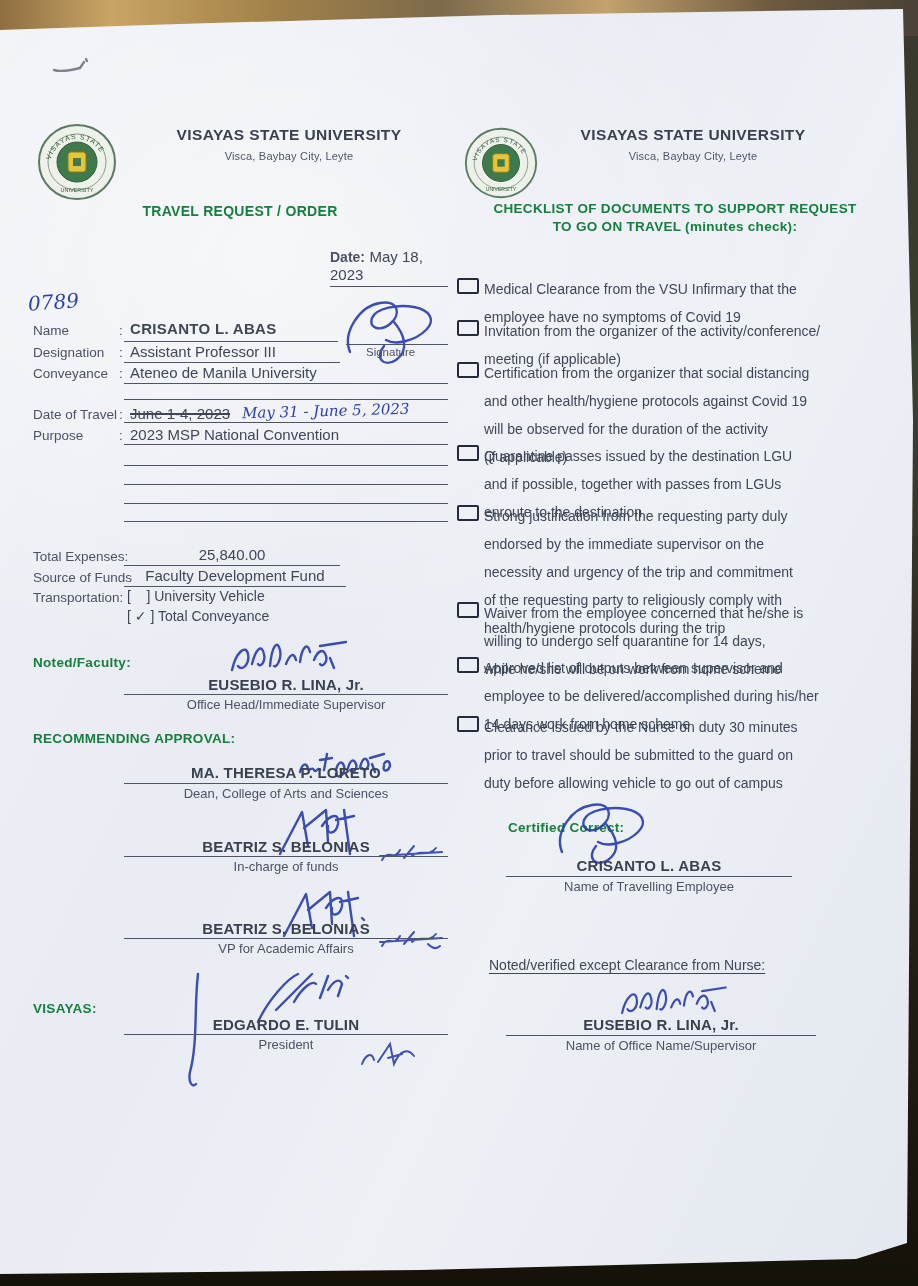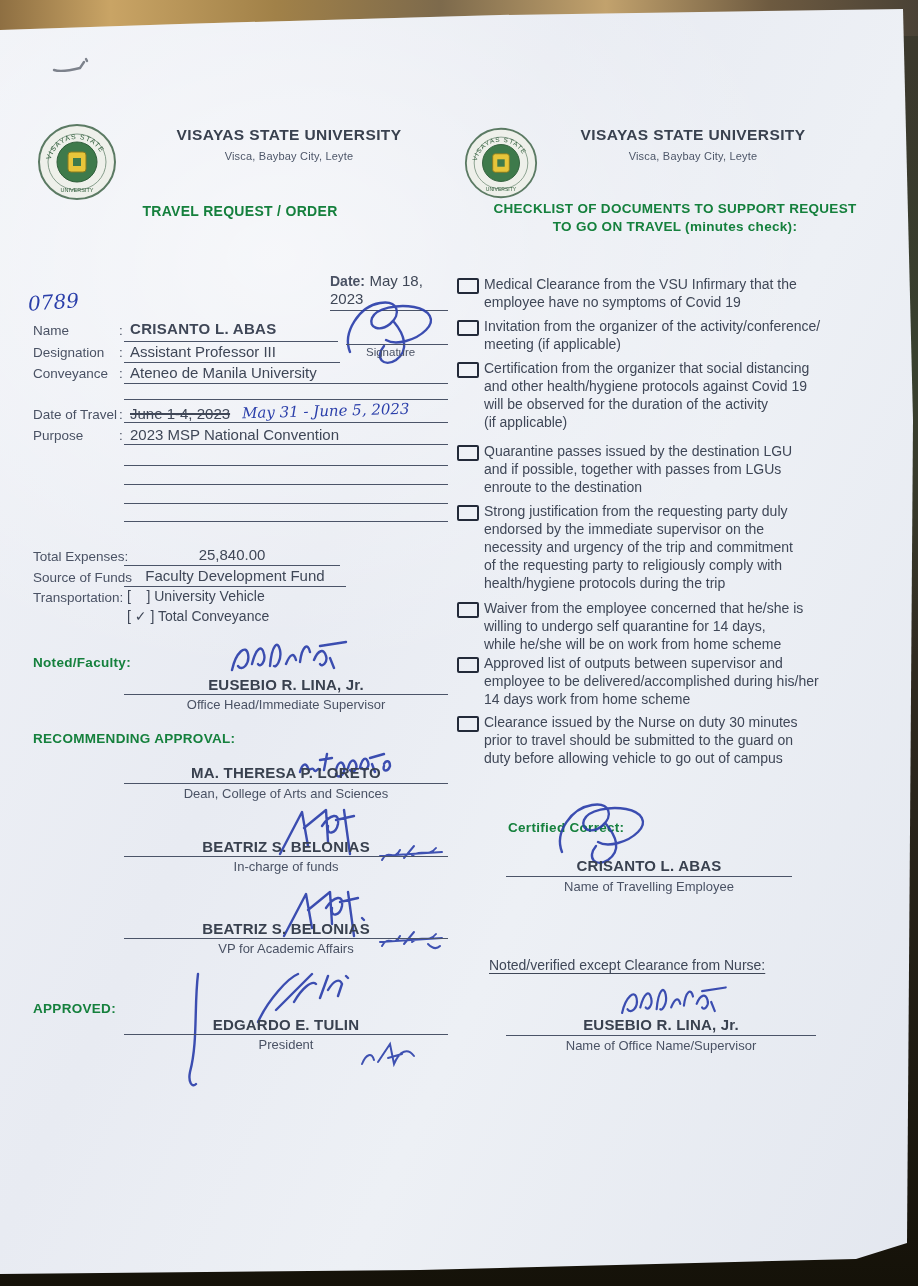--- a/index.html
+++ b/index.html
@@ -26,21 +26,21 @@
   .label { font-size:13.5px; color:#4a5264; }
   .value { font-size:15px; color:#3f4757; }
   .colon { font-size:13.5px; color:#4a5264; }
   .univ-title { font-size:15.5px; font-weight:bold; letter-spacing:.4px; color:#39414f; }
   .univ-addr { font-size:11px; color:#4d5668; letter-spacing:.2px; }
   .section-title { font-size:13.5px; font-weight:bold; color:#15803d; letter-spacing:.3px; }
   .sig-name { font-size:15px; font-weight:bold; color:#39414f; letter-spacing:.2px; }
   .sig-title { font-size:13px; color:#49526 4; }
   .sig-title, .small-caption { font-size:13px; color:#4a5264; }
   .handwriting { font-family:"DejaVu Serif", serif; font-style:italic; color:#2b3faa; }
-  .check-item-text { font-size:14px; line-height:18px; white-space:pre-line; color:#3f4757; }
+  .check-item-text { font-size:14px; line-height:28px; white-space:pre-line; color:#3f4757; }
   .checkbox {
     width:22px; height:16px; border:2.6px solid #232a39; border-radius:2px; background:transparent;
   }
   .struck { text-decoration:line-through; text-decoration-thickness:1.8px; }
   .pre { white-space:pre; }
   svg.sig { overflow:visible; }
   svg.sig path { fill:none; stroke:#2b3faa; stroke-width:2.4; stroke-linecap:round; stroke-linejoin:round; opacity:.92; }
   svg.scribble path { fill:none; stroke:#2b3faa; stroke-width:2; stroke-linecap:round; opacity:.9; }
   .penmark path { fill:none; stroke:#7d828c; stroke-width:2.4; stroke-linecap:round; }
 </style>
@@ -61,21 +61,21 @@
     <rect x="31" y="30" width="18" height="20" rx="3" fill="#e7c53a" stroke="#8a7a1e" stroke-width="1"></rect>
     <rect x="36" y="36" width="8" height="8" fill="#3e7a4b"></rect>
     <path id="sealArcL" d="M 13 44 A 27 27 0 0 1 67 44" fill="none"></path>
     <text font-size="7" fill="#2f5d3a" letter-spacing="1"><textPath href="#sealArcL" startOffset="6">VISAYAS STATE</textPath></text>
     <text x="40" y="70" text-anchor="middle" font-size="5.5" fill="#2f5d3a">UNIVERSITY</text>
   </svg>
   <div class="abs univ-title center" style="left:130px; top:126px; width:318px;">VISAYAS STATE UNIVERSITY</div>
   <div class="abs univ-addr center" style="left:130px; top:150px; width:318px;">Visca, Baybay City, Leyte</div>
   <div class="abs section-title center" style="left:110px; top:203px; width:260px; font-size:14px;">TRAVEL REQUEST / ORDER</div>
 
-  <div class="abs" style="left:330px; top:272px; width:118px; border-bottom:1.6px solid #4b5468; padding-bottom:2px;">
+  <div class="abs" style="left:330px; top:248px; width:118px; border-bottom:1.6px solid #4b5468; padding-bottom:2px;">
     <span class="label bold" style="font-size:14px;">Date:</span>
     <span class="value">May 18, 2023</span>
   </div>
 
   <div class="abs handwriting" style="left:28px; top:290px; font-size:20px; transform:rotate(-4deg);">0789</div>
 
   <div class="abs label" style="left:33px; top:323px;">Name</div>
   <div class="abs colon" style="left:119px; top:323px;">:</div>
   <div class="abs value bold" style="left:130px; top:320px; letter-spacing:.3px;">CRISANTO L. ABAS</div>
   <div class="abs underline-div" style="left:124px; top:341px; width:214px;"></div>
@@ -152,21 +152,21 @@
   <svg class="abs sig" style="left:276px; top:888px;" width="104" height="52" viewBox="0 0 104 52">
     <path d="M8,48 L30,6 L36,40 M32,22 L54,4 L56,36 M50,20 C58,8 68,6 66,18 C64,28 54,30 56,20 M64,14 L82,10 M72,4 L78,48 M86,30 L88,32"></path>
   </svg>
   <div class="abs sig-name center" style="left:124px; top:920px; width:324px;">BEATRIZ S. BELONIAS</div>
   <svg class="abs scribble" style="left:378px; top:926px;" width="66" height="28" viewBox="0 0 66 28">
     <path d="M4,20 C10,8 16,22 22,10 M26,18 L36,6 M34,16 C42,8 50,18 58,8 M2,16 L64,12 M50,18 C54,22 58,24 62,20"></path>
   </svg>
   <div class="abs underline-div" style="left:124px; top:938px; width:324px;"></div>
   <div class="abs sig-title center" style="left:124px; top:941px; width:324px;">VP for Academic Affairs</div>
 
-  <div class="abs section-title" style="left:33px; top:1001px;">APPROVED:</div>
+  <div class="abs section-title" style="left:33px; top:1001px;">VISAYAS:</div>
   <svg class="abs sig" style="left:186px; top:972px;" width="22" height="122" viewBox="0 0 22 122">
     <path d="M12,2 C8,34 12,70 4,100 C2,110 6,116 10,112"></path>
   </svg>
   <svg class="abs sig" style="left:248px; top:968px;" width="112" height="58" viewBox="0 0 112 58">
     <path d="M10,54 C20,32 40,10 50,6 M28,42 L64,6 M46,34 C54,20 64,12 68,16 M72,30 L80,8 M80,22 C86,12 92,10 94,16 L90,28 M98,8 L100,10"></path>
   </svg>
   <div class="abs sig-name center" style="left:124px; top:1016px; width:324px;">EDGARDO E. TULIN</div>
   <div class="abs underline-div" style="left:124px; top:1034px; width:324px;"></div>
   <div class="abs sig-title center" style="left:124px; top:1037px; width:324px;">President</div>
   <svg class="abs scribble" style="left:358px; top:1038px;" width="62" height="36" viewBox="0 0 62 36">

